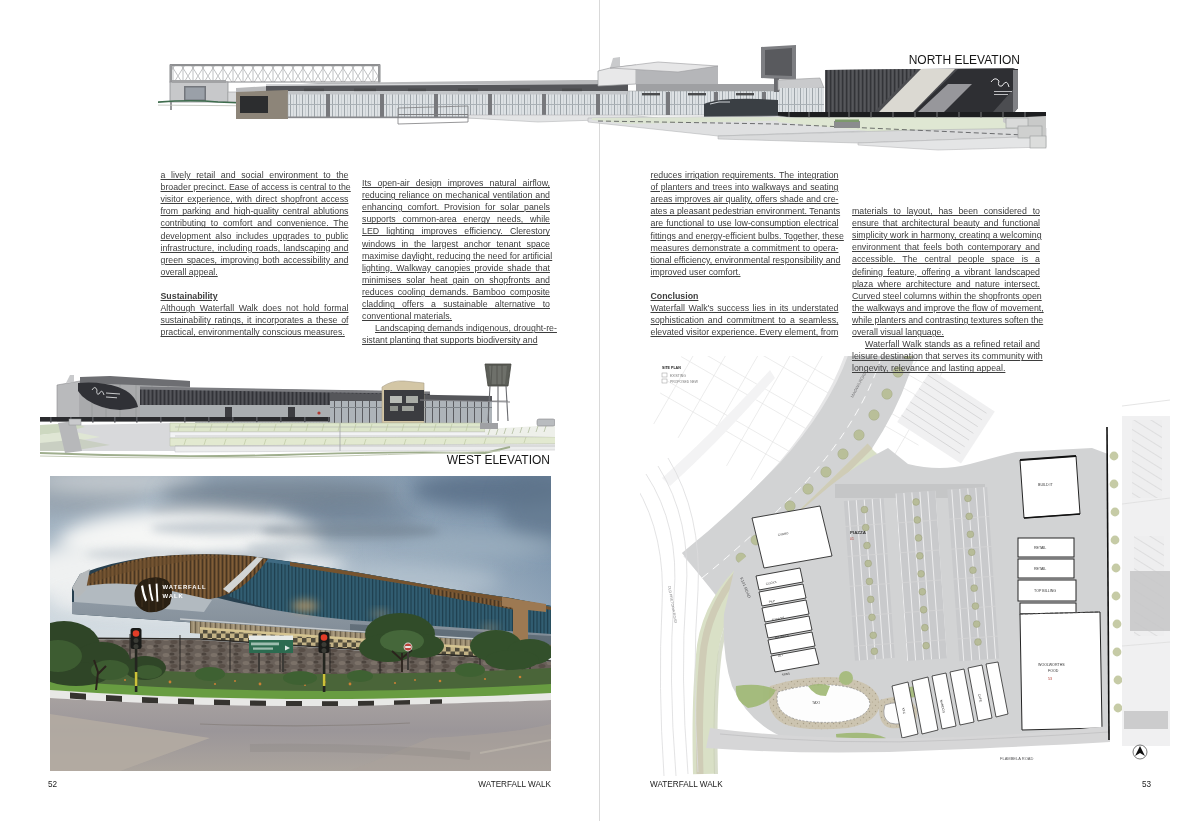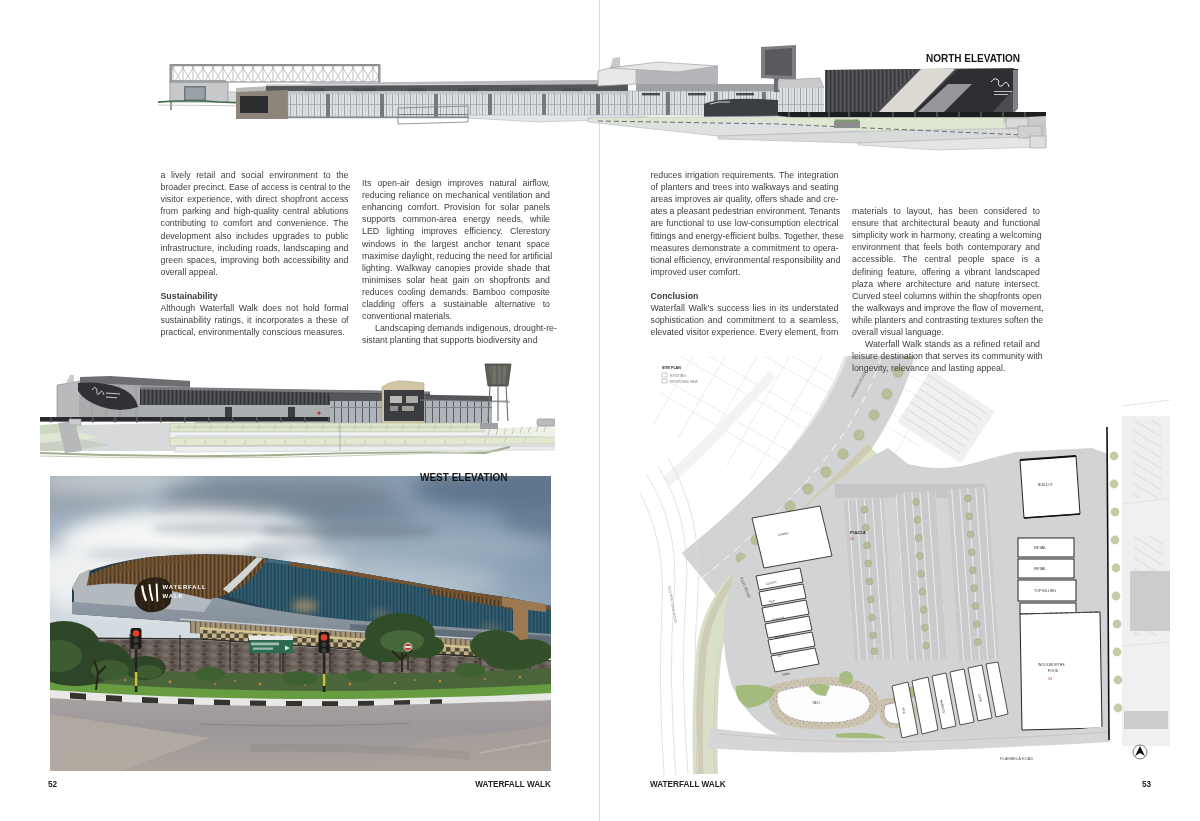--- a/index.html
+++ b/index.html
@@ -1,24 +1,24 @@
 <!DOCTYPE html>
 <html><head><meta charset="utf-8">
 <style>
 html,body{margin:0;padding:0;background:#fff;}
 #page{position:relative;width:1200px;height:821px;background:#fff;overflow:hidden;font-family:"Liberation Sans",sans-serif;}
 #divider{position:absolute;left:599px;top:0;width:1px;height:821px;background:#d9d9d9;}
-.col{position:absolute;width:188px;color:#3d3d3d;font-size:8.8px;line-height:12.11px;}
+.col{position:absolute;width:188px;color:#3d3d3d;font-size:8.8px;line-height:12.11px;text-decoration:underline;}
 .col div{text-align:justify;text-align-last:justify;white-space:nowrap;}
 .col div.last{text-align-last:left;}
 .col div.ind{text-indent:13px;}
 .col div.blank{height:12.11px;}
 .col div.hd{font-weight:bold;text-align-last:left;}
-.lab{position:absolute;font-weight:bold;color:#161616;font-size:10px;letter-spacing:0px;}
-.foot{position:absolute;top:779.5px;font-size:8.2px;color:#222;font-weight:bold;}
+.lab{position:absolute;font-weight:normal;color:#161616;font-size:12px;letter-spacing:0px;}
+.foot{position:absolute;top:779.5px;font-size:8.2px;color:#222;}
 </style></head>
 <body>
 <div id="page">
 <div id="divider"></div>
 
 <svg style="position:absolute;left:158px;top:44px;" width="890" height="118" viewBox="0 0 890 118">
 
 <defs>
 <pattern id="mull" width="6" height="20" patternUnits="userSpaceOnUse">
 <rect width="6" height="20" fill="#dde1e4"></rect>
@@ -806,21 +806,21 @@
       <text x="210" y="184" font-size="3.4" fill="#b03a30">01</text>
 <text x="172" y="348" font-size="3.6" fill="#555">TAXI</text>
 
 <g transform="translate(500,396)">
 <circle cx="0" cy="0" r="7" fill="none" stroke="#444" stroke-width="0.7"></circle>
 <path d="M-5,4 L0,-6 L5,4 L0,1 Z" fill="#111"></path>
 </g>
 </svg>
 
 <div class="lab" style="left:870px;top:52.5px;width:150px;text-align:right;">NORTH ELEVATION</div>
-<div class="lab" style="left:420px;top:472px;width:130px;">WEST ELEVATION</div>
+<div class="lab" style="left:420px;top:453px;width:130px;text-align:right;">WEST ELEVATION</div>
 <div class="col" style="left:160.5px;top:169px;">
 <div>a lively retail and social environment to the</div>
 <div>broader precinct. Ease of access is central to the</div>
 <div>visitor experience, with direct shopfront access</div>
 <div>from parking and high-quality central ablutions</div>
 <div>contributing to comfort and convenience. The</div>
 <div>development also includes upgrades to public</div>
 <div>infrastructure, including roads, landscaping and</div>
 <div>green spaces, improving both accessibility and</div>
 <div class="last">overall appeal.</div>

